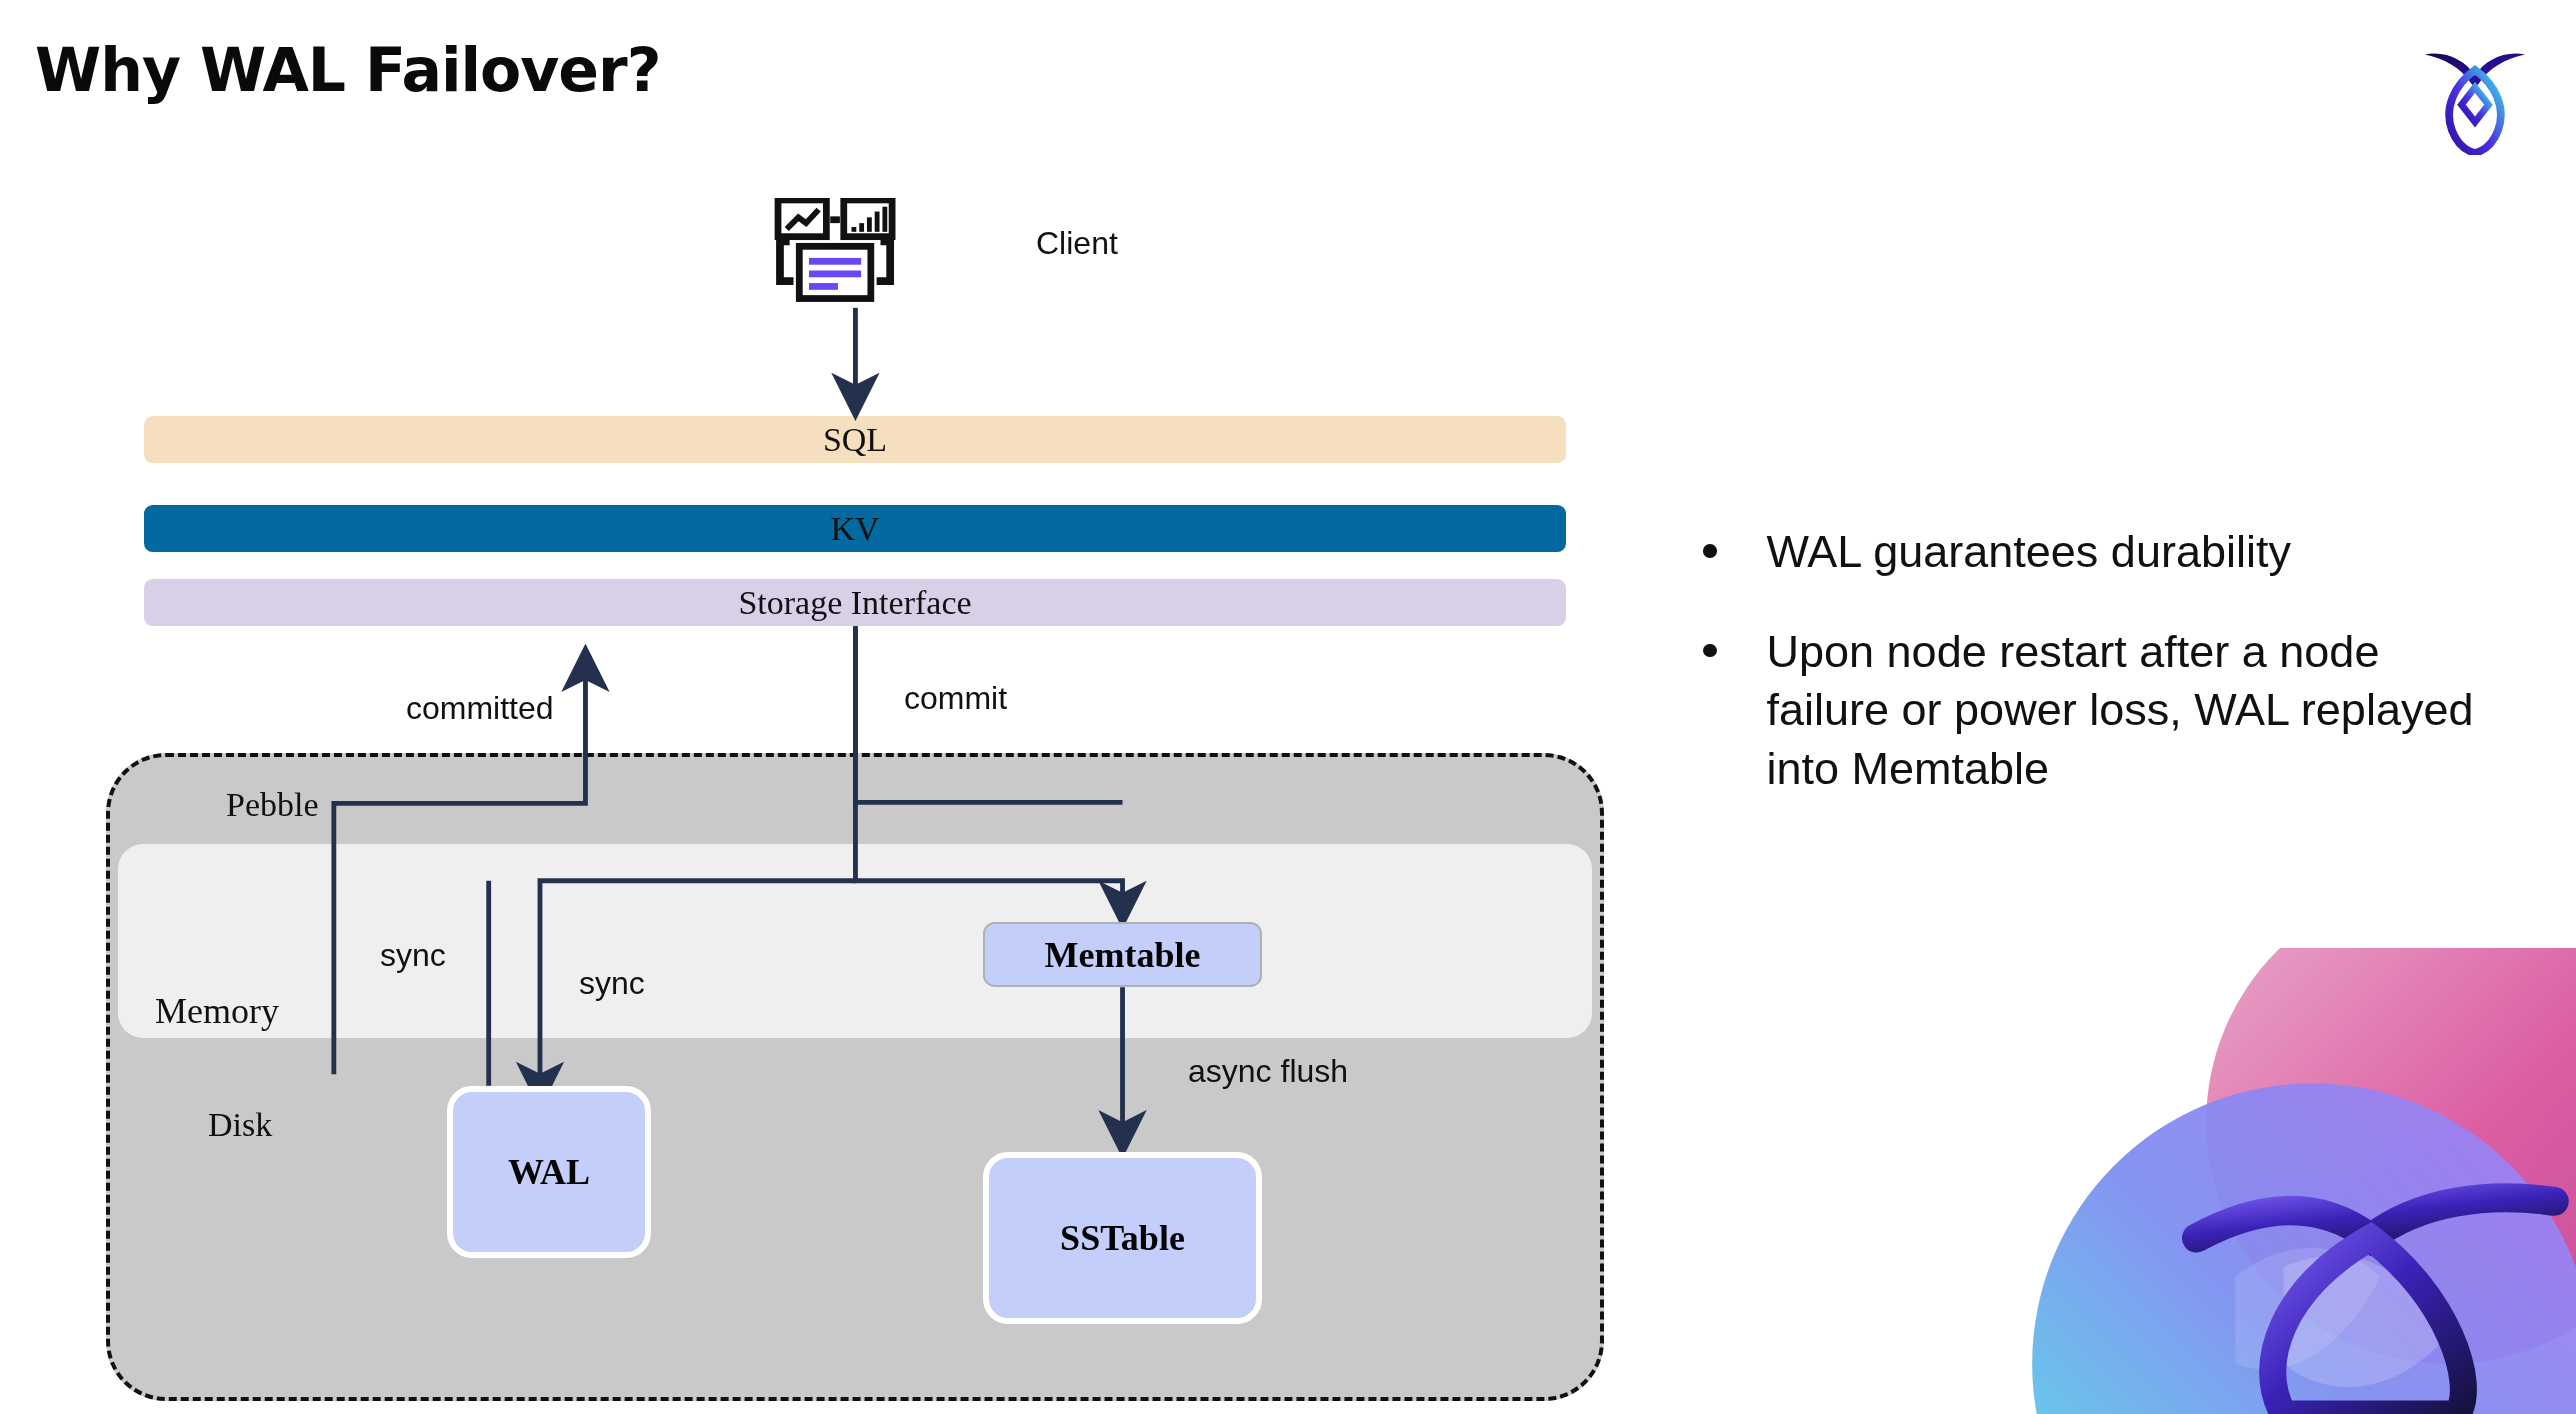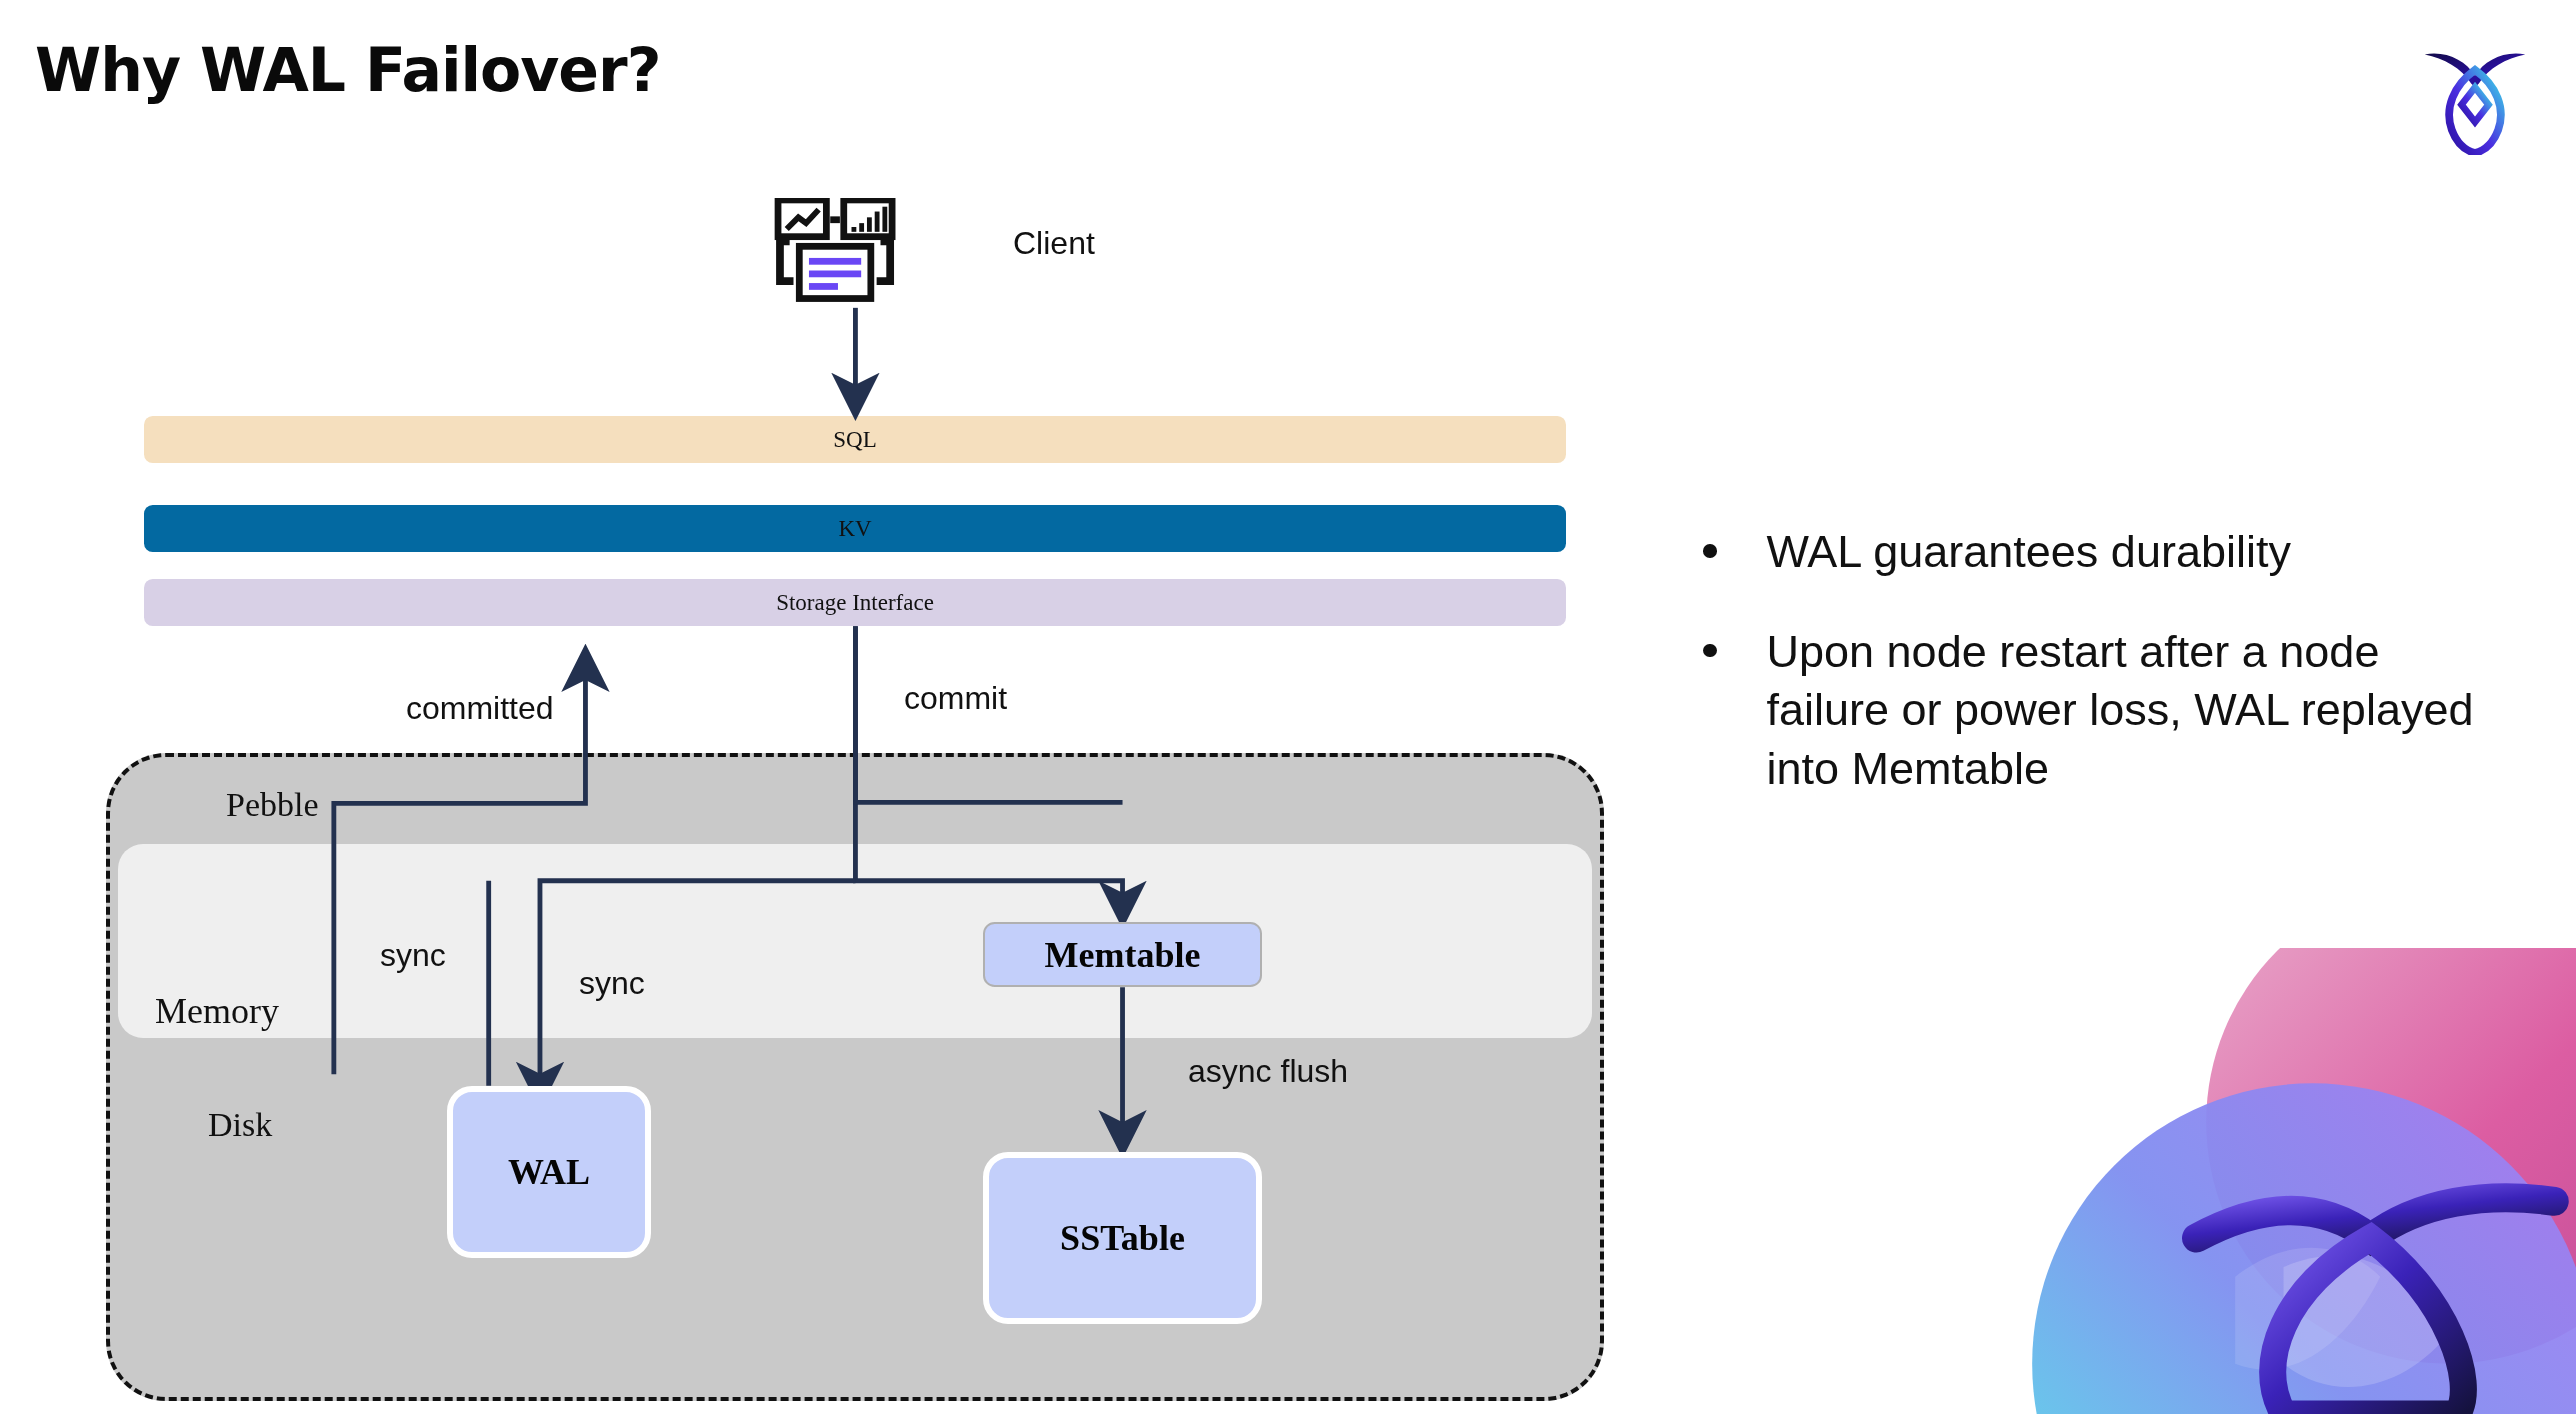--- a/index.html
+++ b/index.html
@@ -11,27 +11,27 @@
   
   #title{position:absolute;left:35px;top:39px;font-size:60px;font-weight:bold;
          letter-spacing:-1px;color:#0a0a0a;font-family:"DejaVu Sans",sans-serif;
          line-height:1.05;white-space:nowrap;}
 
   
   #brand-logo{position:absolute;left:2417px;top:37px;width:116px;height:118px;}
 
   
   #client-icon{position:absolute;left:774px;top:198px;width:155px;height:116px;}
-  #client-label{position:absolute;left:1013px;top:225px;font-size:32px;color:#111;
+  #client-label{position:absolute;left:1036px;top:225px;font-size:32px;color:#111;
                 font-family:"Liberation Sans",sans-serif;}
 
   
   .layer-bar{position:absolute;left:144px;width:1422px;height:47px;border-radius:8.7px;
              display:flex;align-items:center;justify-content:center;}
-  .layer-bar span{font-family:"Liberation Serif",serif;font-size:23px;color:#111;}
+  .layer-bar span{font-family:"Liberation Serif",serif;font-size:34px;color:#111;}
   #bar-sql{top:416px;}
   #bar-kv{top:505px;}
   #bar-storage{top:579px;}
 
   
   #pebble-box{position:absolute;left:106px;top:753px;width:1498px;height:648px;
               border:4.8px dashed #111;border-radius:60px;background:#c9c9c9;box-sizing:border-box;}
   #pebble-label{position:absolute;left:226px;top:786px;font-size:34px;color:#111;
                 font-family:"Liberation Serif",serif;}
 

